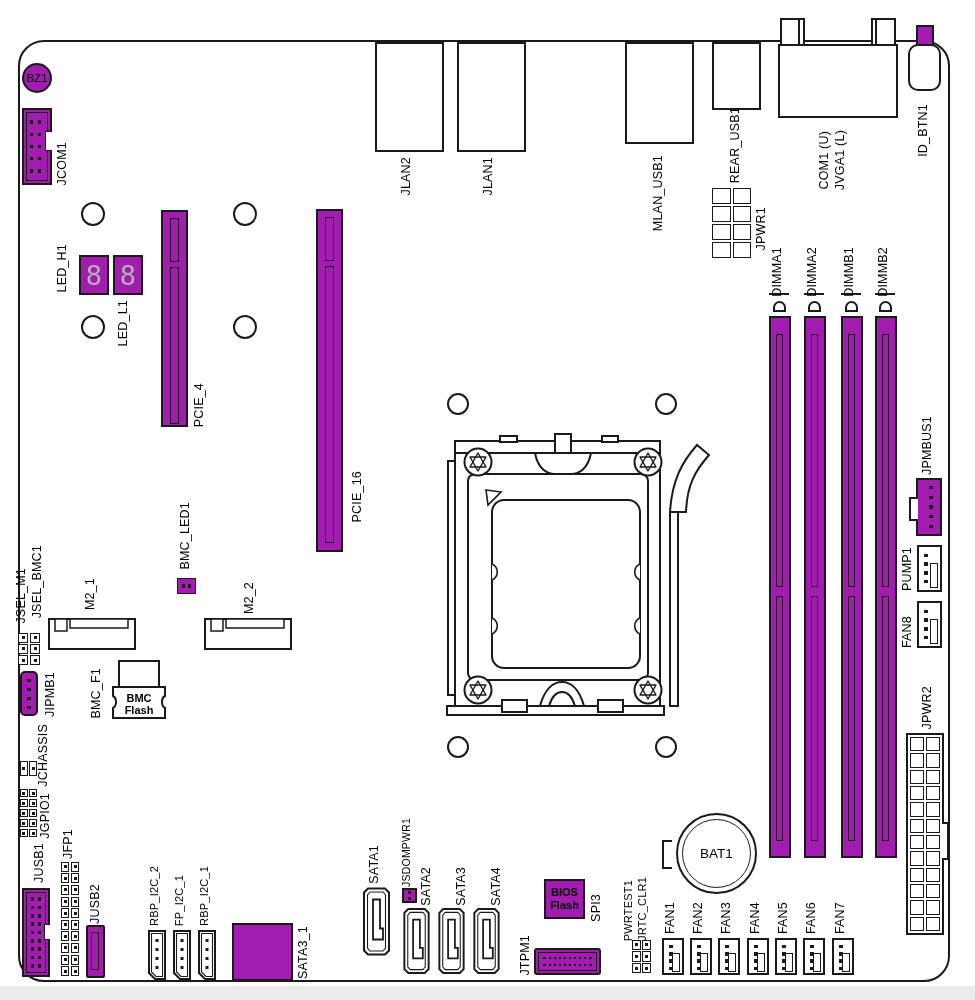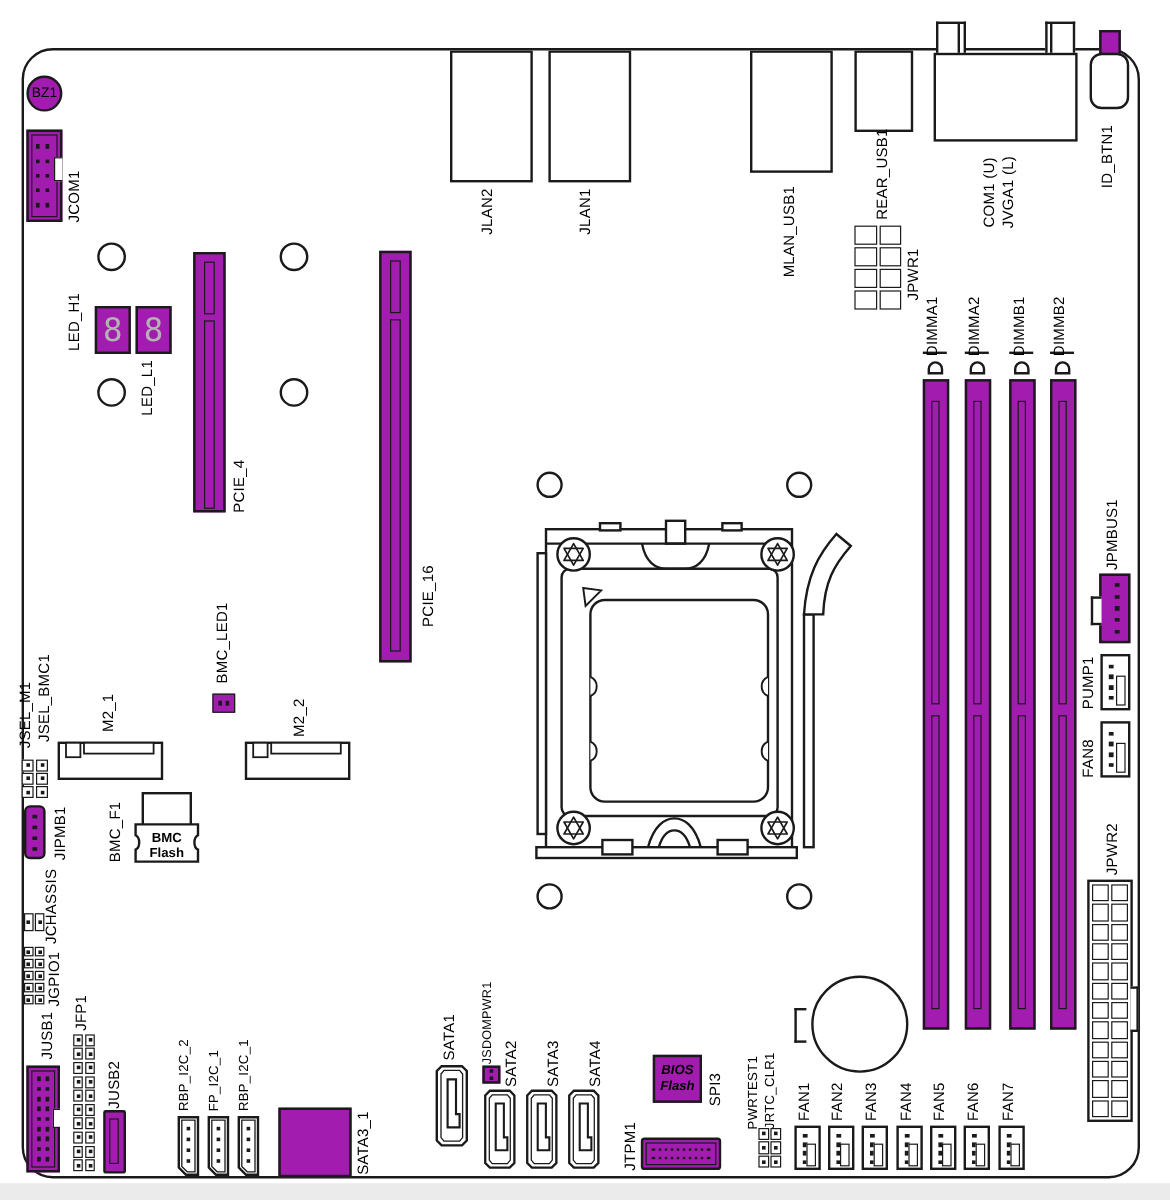--- a/index.html
+++ b/index.html
@@ -17,21 +17,21 @@
   .seg{display:flex;align-items:center;justify-content:center;
        font-family:"DejaVu Sans Mono",monospace;font-size:27px;color:#b3b3b3;}
   .dot{width:3.4px;height:3.4px;background:var(--ln);margin:auto;}
   .sm .dot{width:2.2px;height:2.2px;}
   .cell{border:1.7px solid var(--ln);margin:1px;background:#fff;}
   .celldot{border:1.6px solid var(--ln);margin:.8px;position:relative;background:#fff;}
   .celldot::after{content:"";position:absolute;inset:0;margin:auto;width:3px;height:3px;background:var(--ln);}
   .fanconn{border:2px solid var(--ln);background:#fff;}
   .fantab{position:absolute;right:2px;top:38%;height:52%;width:6px;border:1.5px solid var(--ln);background:#fff;}
   .inner{position:absolute;border:1.2px solid var(--ln);}
-  .chiptxt{font-size:11px;font-weight:700;line-height:1.15;text-align:left;font-style:italic;}
+  .chiptxt{font-size:11px;font-weight:700;line-height:1.15;text-align:left;}
   svg text{font-family:"Liberation Sans",sans-serif;}
 </style>
 </head>
 <body>
 
 <div id="page">
 
   <div class="c b25" style="left:18px;top:40px;width:932px;height:942px;border-radius:26px;"></div>
   <div class="c" style="left:0;top:986px;width:975px;height:14px;background:#ebebeb;"></div>
 
@@ -394,20 +394,23 @@
       <div class="celldot"></div>
       <div class="celldot"></div>
       <div class="celldot"></div>
       <div class="celldot"></div>
       <div class="celldot"></div>
       <div class="celldot"></div>
     </div>
 
   <div class="c" style="left:662px;top:840px;width:10px;height:29px;border:2px solid var(--ln);border-right:none;background:#fff;"></div>
   <div class="c b25" style="left:676px;top:813px;width:81px;height:81px;border-radius:50%;"></div>
+  <div class="c" style="left:682px;top:819px;width:69px;height:69px;border:1.3px solid var(--ln);border-radius:50%;display:flex;align-items:center;justify-content:center;">
+    <span style="font-size:13.5px;">BAT1</span>
+  </div>
 
   <div class="c fanconn" style="left:662px;top:938px;width:22px;height:37px;">
     <div class="c" style="left: 3px; top: 3px; width: 8px; height: 29px; display: grid; grid-template-columns: repeat(1, 1fr); grid-template-rows: repeat(4, 1fr);">
         <div class="dot"></div>
         <div class="dot"></div>
         <div class="dot"></div>
         <div class="dot"></div>
       </div>
     <div class="fantab"></div>
   </div>

